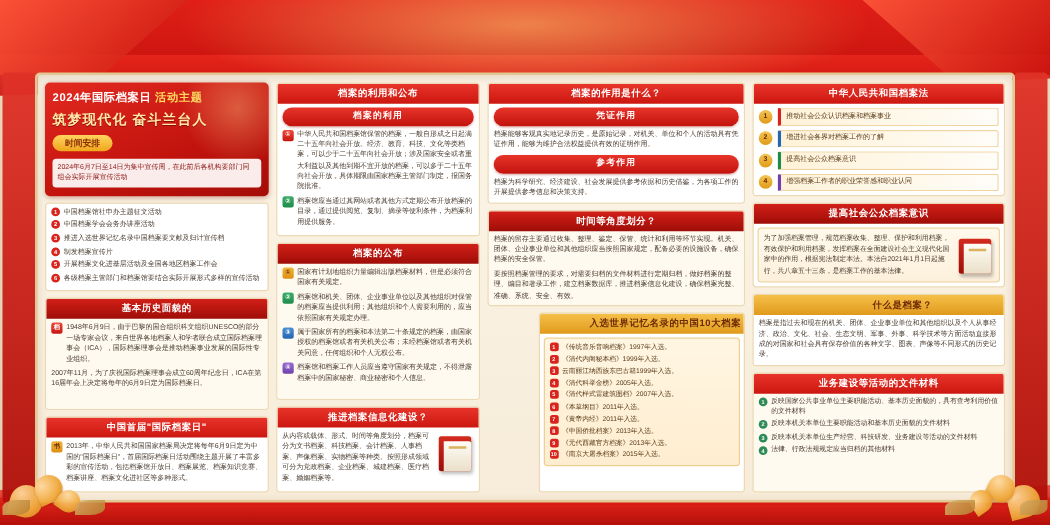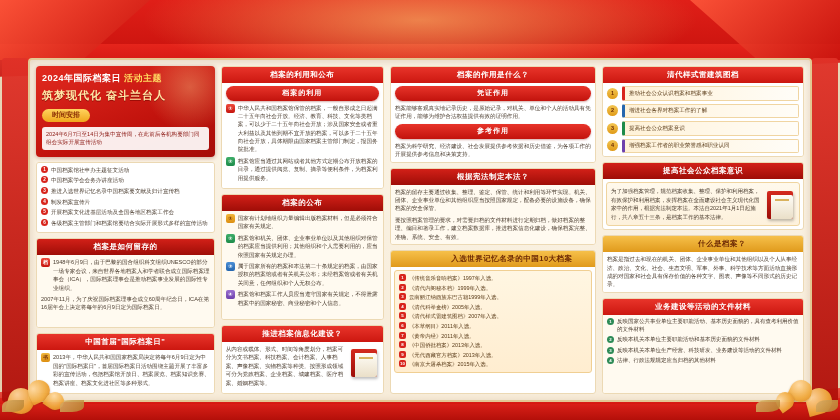--- a/index.html
+++ b/index.html
@@ -64,21 +64,21 @@
     border-radius:4px;
     box-shadow:0 2px 8px rgba(120,60,20,.18) inset;
     padding:6px;
     box-sizing:border-box;
     display:flex;gap:6px;
     z-index:4;
   }
   .col{display:flex;flex-direction:column;gap:5px;}
   .col-1{width:184px;}
   .col-2{width:168px;}
-  .col-3{width:212px;}
+  .col-3{width:212px;align-items:flex-end;}
   .col-4{width:208px;}
 
   
   .card{
     background:#fff;border:1px solid #ecd9b4;border-radius:3px;
     overflow:hidden;display:flex;flex-direction:column;
   }
   .hdr{
     background:linear-gradient(180deg,#e8342a 0%,#cc1710 100%);
     color:#fff;font-size:7.5px;font-weight:bold;text-align:center;
@@ -311,21 +311,21 @@
               </li>
             <li>
                 <span class="num">6</span>
                 <span>各级档案主管部门和档案馆要结合实际开展形式多样的宣传活动</span>
               </li>
           </ul>
         </div>
       </div>
 
       <div class="card" style="flex:1">
-        <div class="hdr deep">档案是如何留存的</div>
+        <div class="hdr deep">基本历史面貌的</div>
         <div class="body cream">
           <div class="mini-row">
             <span class="mini-badge red">档</span>
             <p class="para">1948年6月9日，由于巴黎的国合组织科文组织UNESCO的部分一场专家会议，来自世界各地档案人和学者联合成立国际档案理事会（ICA），国际档案理事会是推动档案事业发展的国际性专业组织。</p>
           </div>
           <p class="para">2007年11月，为了庆祝国际档案理事会成立60周年纪念日，ICA在第16届年会上决定将每年的6月9日定为国际档案日。</p>
 
         </div>
       </div>
 
@@ -400,21 +400,21 @@
         <div class="hdr">档案的作用是什么？</div>
         <div class="body white">
           <div class="pill sm" style="margin-bottom:3px">凭证作用</div>
           <p class="para">档案能够客观真实地记录历史，是原始记录，对机关、单位和个人的活动具有凭证作用，能够为维护合法权益提供有效的证明作用。</p>
           <div class="pill sm" style="margin:4px 0 3px">参考作用</div>
           <p class="para">档案为科学研究、经济建设、社会发展提供参考依据和历史借鉴，为各项工作的开展提供参考信息和决策支持。</p>
         </div>
       </div>
 
       <div class="card">
-        <div class="hdr deep">根据宪法制定本法？</div>
+        <div class="hdr deep">时间等角度划分？</div>
         <div class="body cream">
           <p class="para">档案的留存主要通过收集、整理、鉴定、保管、统计和利用等环节实现。机关、团体、企业事业单位和其他组织应当按照国家规定，配备必要的设施设备，确保档案的安全保管。</p>
           <p class="para">要按照档案管理的要求，对需要归档的文件材料进行定期归档，做好档案的整理、编目和著录工作，建立档案数据库，推进档案信息化建设，确保档案完整、准确、系统、安全、有效。</p>
         </div>
       </div>
 
       <div class="card" style="flex:1">
         <div class="hdr gold">入选世界记忆名录的中国10大档案</div>
         <div class="body" style="padding:3px">
           <ul class="rank" style="margin:0;padding:3px 4px;list-style:none">
@@ -460,21 +460,21 @@
               </li>
           </ul>
         </div>
       </div>
 
     </div>
 
     <div class="col col-4">
 
       <div class="card">
-        <div class="hdr">清代样式雷建筑图档</div>
+        <div class="hdr">中华人民共和国档案法</div>
         <div class="body white">
           <div class="arrow-item">
             <span class="arrow-chip">1</span>
             <span class="arrow-txt">推动社会公众认识档案和档案事业</span>
           </div>
           <div class="arrow-item">
             <span class="arrow-chip">2</span>
             <span class="arrow-txt blue">增进社会各界对档案工作的了解</span>
           </div>
           <div class="arrow-item">

